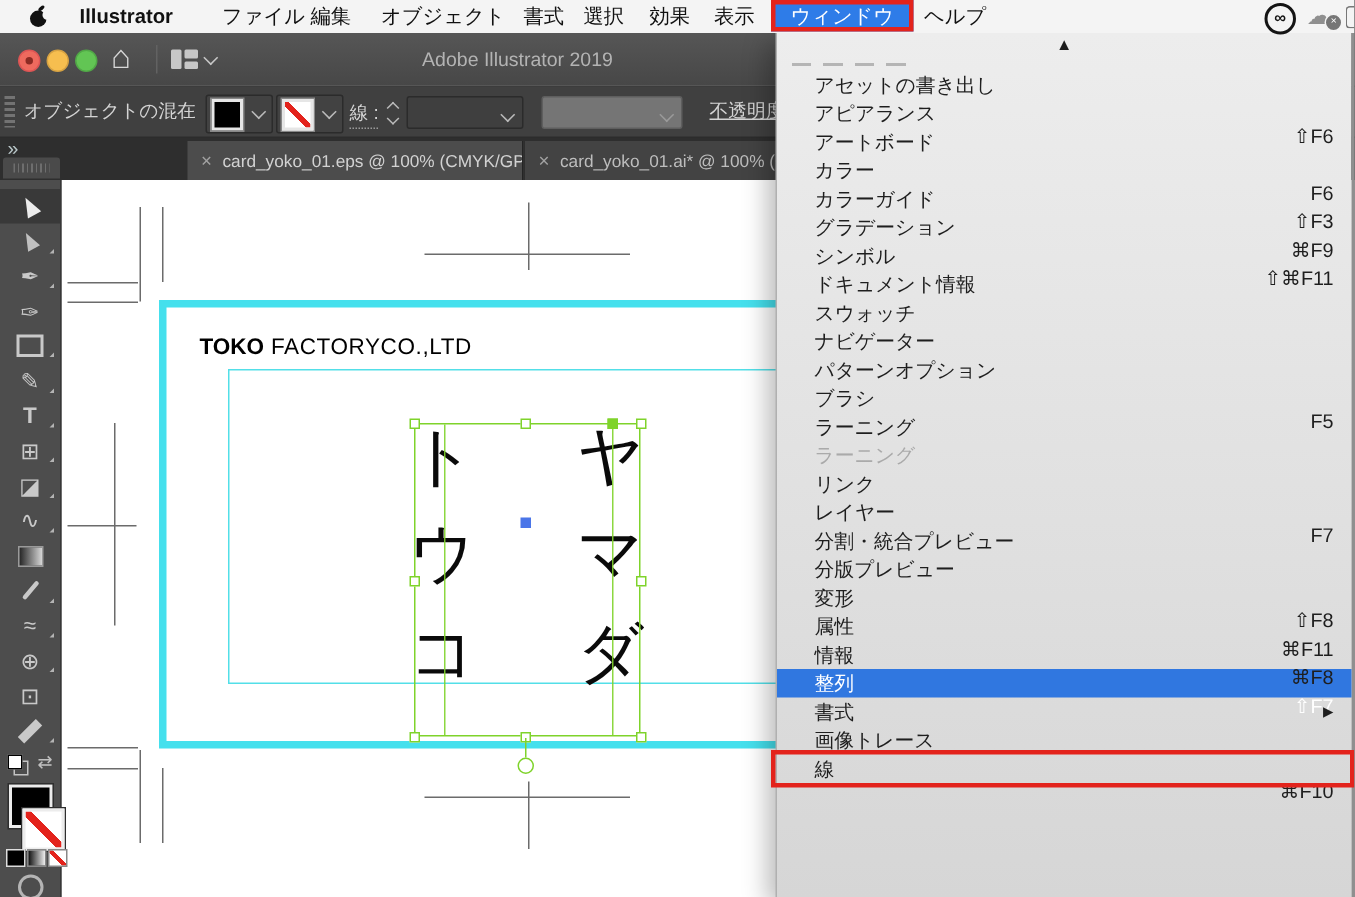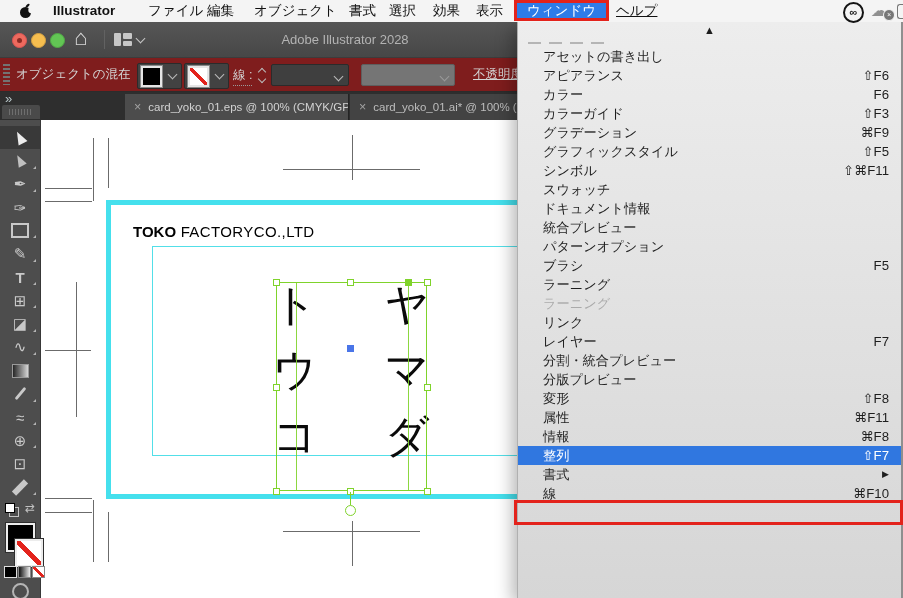--- a/index.html
+++ b/index.html
@@ -31,21 +31,21 @@
   #ws-icon{position:absolute;left:114px;top:11px;width:18px;height:13px;}
   #ws-icon b{position:absolute;background:#c7c7c7;border-radius:1px;}
   .ws-a{left:0;top:0;width:7px;height:13px;}
   .ws-b{left:9px;top:0;width:9px;height:6px;}
   .ws-c{left:9px;top:7.5px;width:9px;height:5.5px;}
   #ws-chevron{position:absolute;left:137px;top:13px;width:6px;height:6px;
       border-right:1.7px solid #c7c7c7;border-bottom:1.7px solid #c7c7c7;transform:rotate(45deg);}
   #win-title{position:absolute;left:0;top:0;width:690px;height:35px;line-height:35px;text-align:center;
              color:#b3b3b3;font-size:13px;}
   
-  #controlbar{position:absolute;left:0;top:57px;width:903px;height:35px;background:#7f1d1d;z-index:2;
+  #controlbar{position:absolute;left:0;top:57px;width:903px;height:35px;background:#404040;z-index:2;
               border-top:1px solid #3c3c3c;border-bottom:1px solid #2c2c2c;box-sizing:border-box;}
   #cb-grip{position:absolute;left:3px;top:6px;width:7px;height:21px;
       background:repeating-linear-gradient(180deg,#737373 0 2px,transparent 2px 4px);}
   #cb-status{position:absolute;left:16px;top:0;line-height:33px;font-size:12.5px;color:#d4d4d4;}
   .sw-group{position:absolute;top:5px;width:43px;height:24px;background:#424242;border:1px solid #2b2b2b;
             border-radius:2px;display:flex;align-items:center;}
   #fill-group{left:137px;} #stroke-group{left:184px;}
   .swatch{width:17px;height:17px;margin-left:3px;border:2px solid #e6e6e6;box-shadow:0 0 0 1px #888;}
   #fill-swatch{background:#000;}
   #stroke-swatch{background:
@@ -129,21 +129,21 @@
   #menu{position:absolute;left:517px;top:22px;width:386px;height:576px;z-index:5;
         background:linear-gradient(180deg,#ededed,#d6d6d6);
         border-left:1px solid #b0b0b0;border-right:2px solid #8f8f8f;box-sizing:border-box;
         box-shadow:-5px 6px 16px rgba(0,0,0,.28);}
   #menu-up{position:absolute;left:0;top:2px;width:100%;text-align:center;font-size:11px;color:#1c1c1c;}
   #menu-partial{position:absolute;left:10px;top:20px;width:84px;height:2px;
         background:repeating-linear-gradient(90deg,#b5b5b5 0 13px,transparent 13px 21px);}
   #menu-items{position:absolute;left:0;top:25px;width:100%;}
   .menu-item{height:19px;line-height:19px;display:flex;justify-content:space-between;
              padding:0 12px 0 25px;font-size:13.2px;color:#1e1e1e;box-sizing:border-box;}
-  .menu-item .short{color:#1e1e1e;}
+  .menu-item .short{color:#1e1e1e;margin-top:15px;}
   .menu-item.disabled,.menu-item.disabled .short{color:#aaa;}
   .menu-item.hl{background:var(--blue2);}
   .menu-item.hl,.menu-item.hl .short{color:#fff;}
   .menu-item .sub{font-size:9px;line-height:19px;}
   
   #box-align{position:absolute;left:514px;top:500px;width:389px;height:25px;border:3px solid var(--red);
              box-sizing:border-box;z-index:10;pointer-events:none;}
 </style>
 </head>
 <body>
@@ -207,21 +207,21 @@
     <span class="tl" id="tl-min"></span>
     <span class="tl" id="tl-max"></span>
     <span id="home-icon">⌂</span>
     <span id="tb-sep"></span>
     <span id="ws-icon">
         <b class="ws-a"></b>
         <b class="ws-b"></b>
         <b class="ws-c"></b>
       </span>
     <span id="ws-chevron"></span>
-    <span id="win-title">Adobe Illustrator 2028</span>
+    <span id="win-title">Adobe Illustrator 2019</span>
   </div>
 
   <div id="controlbar">
     <span id="cb-grip"></span>
     <span id="cb-status">オブジェクトの混在</span>
     <span class="sw-group" id="fill-group">
       <span class="swatch" id="fill-swatch"></span>
       <span class="dd-chev"></span>
     </span>
     <span class="sw-group" id="stroke-group">
@@ -333,68 +333,68 @@
     </span>
     <span class="mb-item mb-bold" style="left:53px;">Illustrator</span>
     <span class="mb-item" style="left:148px;text-align:center;">ファイル</span>
     <span class="mb-item" style="left:207px;">編集</span>
     <span class="mb-item" style="left:254px;">オブジェクト</span>
     <span class="mb-item" style="left:349px;">書式</span>
     <span class="mb-item" style="left:389px;">選択</span>
     <span class="mb-item" style="left:433px;">効果</span>
     <span class="mb-item" style="left:476px;">表示</span>
     <span class="mb-item" id="mb-window">ウィンドウ</span>
-    <span class="mb-item" style="left:616px;text-decoration:underline;">ヘルプ</span>
+    <span class="mb-item" style="left:616px;">ヘルプ</span>
     <span class="tray-icon" id="cc-icon">∞</span>
     <span class="tray-icon" id="cloud-icon">☁<i id="cloud-badge">×</i></span>
     <span class="tray-icon" id="tray-partial"></span>
   </div>
 
   <div id="menu">
     <div id="menu-up">▲</div>
     <div id="menu-partial"></div>
     <div id="menu-items">
         <div class="menu-item">
           <span>アセットの書き出し</span>
           <span class="short"></span>
         </div>
         <div class="menu-item">
           <span>アピアランス</span>
           <span class="short">⇧F6</span>
         </div>
         <div class="menu-item">
+          <span>アートボード</span>
+          <span class="short"></span>
+        </div>
+        <div class="menu-item">
           <span>カラー</span>
           <span class="short">F6</span>
         </div>
         <div class="menu-item">
           <span>カラーガイド</span>
           <span class="short">⇧F3</span>
         </div>
         <div class="menu-item">
           <span>グラデーション</span>
           <span class="short">⌘F9</span>
         </div>
         <div class="menu-item">
-          <span>グラフィックスタイル</span>
-          <span class="short">⇧F5</span>
-        </div>
-        <div class="menu-item">
           <span>シンボル</span>
           <span class="short">⇧⌘F11</span>
         </div>
         <div class="menu-item">
+          <span>ドキュメント情報</span>
+          <span class="short"></span>
+        </div>
+        <div class="menu-item">
           <span>スウォッチ</span>
           <span class="short"></span>
         </div>
         <div class="menu-item">
-          <span>ドキュメント情報</span>
-          <span class="short"></span>
-        </div>
-        <div class="menu-item">
-          <span>統合プレビュー</span>
+          <span>ナビゲーター</span>
           <span class="short"></span>
         </div>
         <div class="menu-item">
           <span>パターンオプション</span>
           <span class="short"></span>
         </div>
         <div class="menu-item">
           <span>ブラシ</span>
           <span class="short">F5</span>
         </div>
@@ -436,20 +436,24 @@
         </div>
         <div class="menu-item hl">
           <span>整列</span>
           <span class="short">⇧F7</span>
         </div>
         <div class="menu-item">
           <span>書式</span>
           <span class="sub">▶</span>
         </div>
         <div class="menu-item">
+          <span>画像トレース</span>
+          <span class="short"></span>
+        </div>
+        <div class="menu-item">
           <span>線</span>
           <span class="short">⌘F10</span>
         </div>
       </div>
   </div>
 
   <div id="box-align"></div>
 </div>
 
 </body></html>

